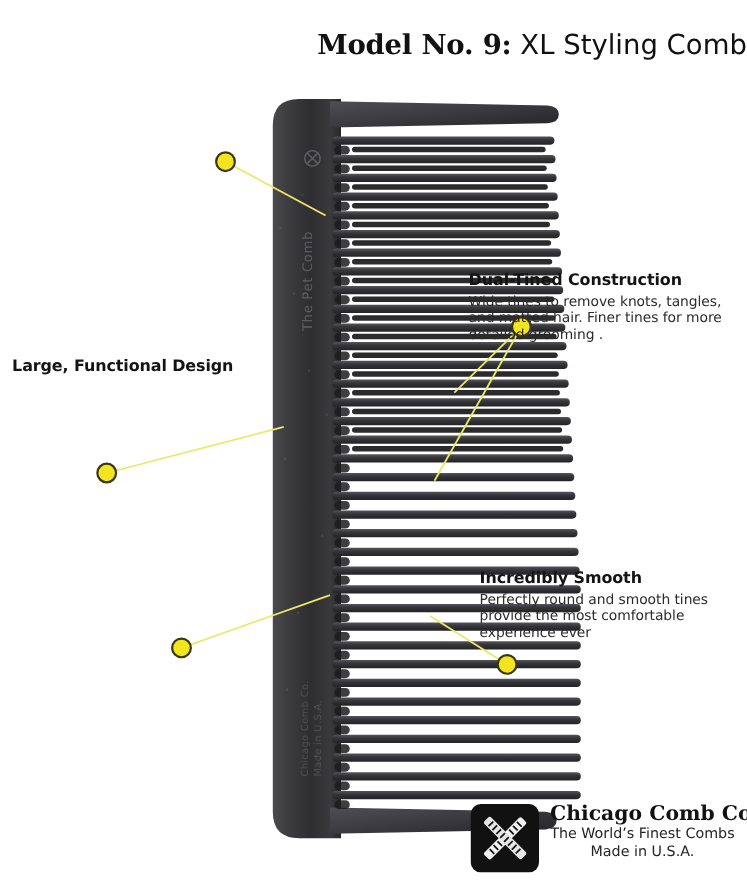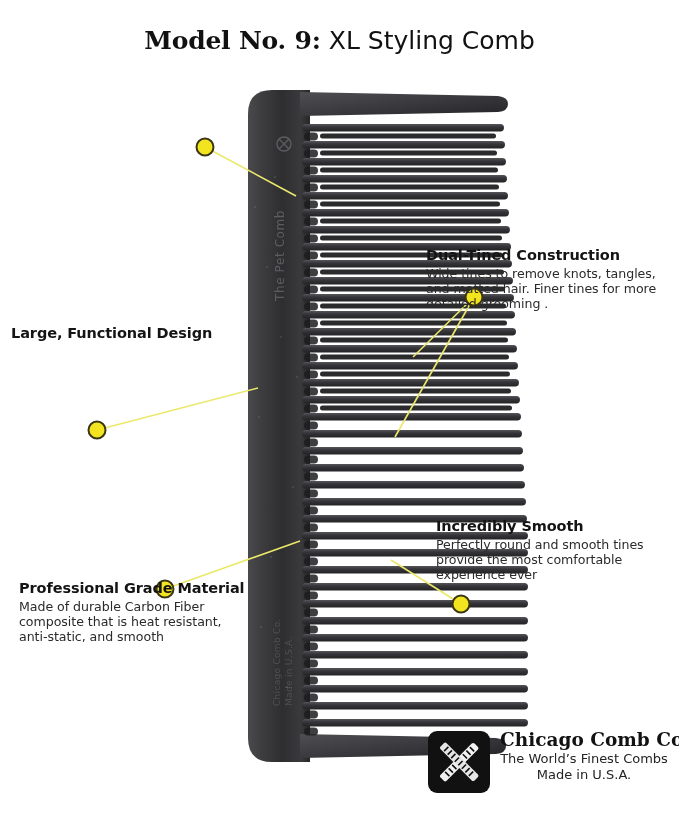--- a/index.html
+++ b/index.html
@@ -18,21 +18,21 @@
     overflow: hidden;
     background: #ffffff;
   }
 
   
   #title {
     position: absolute;
     left: 0;
     top: 26px;
     width: 679px;
-    text-align: center;
+    text-align: right;
     white-space: nowrap;
   }
   #title .t-model {
     font-family: "DejaVu Serif", serif;
     font-weight: bold;
     font-size: 25px;
     letter-spacing: -0.2px;
     color: #111111;
   }
   #title .t-rest {
@@ -310,24 +310,20 @@
     <circle cx="165" cy="589" r="8.5" fill="#f2e520" stroke="#3a3613" stroke-width="2"></circle>
     <circle cx="474" cy="297" r="8.5" fill="#f2e520" stroke="#3a3613" stroke-width="2"></circle>
     <circle cx="461" cy="604" r="8.5" fill="#f2e520" stroke="#3a3613" stroke-width="2"></circle>
   </svg>
 
 
   <div class="callout" id="callout-large">
     <p class="c-head">Large, Functional Design</p>
   </div>
 
-  <div class="callout" id="callout-pro-grade">
-    <p class="c-head">Professional Grade Material</p>
-    <p class="c-body">Made of durable Carbon Fiber composite that is heat resistant, anti-static, and smooth</p>
-  </div>
 
   <div class="callout" id="callout-dual-tined">
     <p class="c-head">Dual-Tined Construction</p>
     <p class="c-body">Wide tines to remove knots, tangles, and matted hair. Finer tines for more detailed grooming .</p>
   </div>
 
   <div class="callout" id="callout-smooth">
     <p class="c-head">Incredibly Smooth</p>
     <p class="c-body">Perfectly round and smooth tines provide the most comfortable experience ever</p>
   </div>

